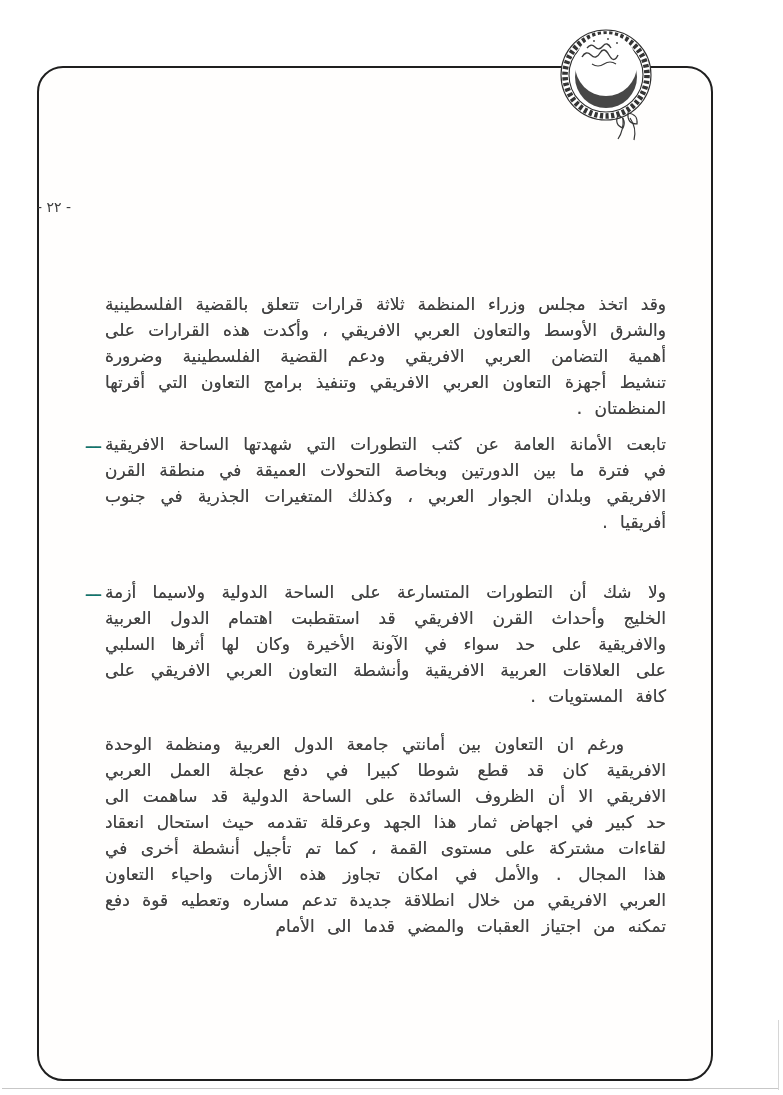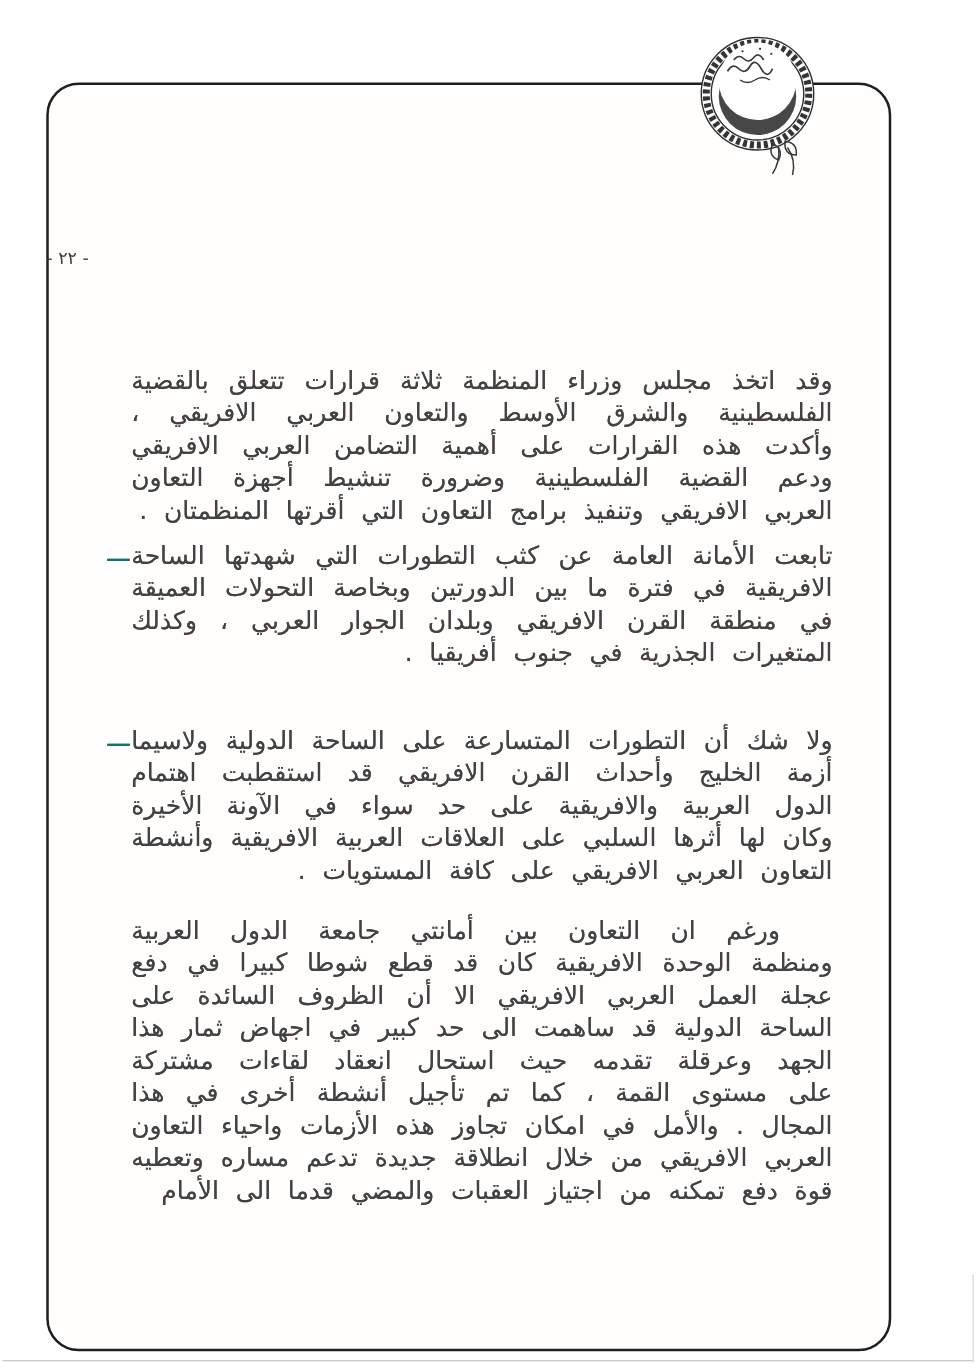--- a/index.html
+++ b/index.html
@@ -34,21 +34,21 @@
     letter-spacing: 2px;
     direction: rtl;
     margin-top: 28px;
   }
   .content {
     position: absolute;
     left: 105px; top: 291px;
     width: 561px;
     direction: rtl;
     text-align: justify;
-    font-size: 20px;
+    font-size: 17px;
     line-height: 26px;
     color: #424242;
     word-spacing: 7px;
     text-shadow: 0 0 0.4px #6a6a6a;
   }
   .para { position: relative; margin: 0 0 10px 0; }
   .para.p2 { margin-bottom: 44px; }
   .para.p3 { margin-bottom: 22px; }
   .para.p4 { text-indent: 42px; margin-bottom: 1px; }
   .marker {

